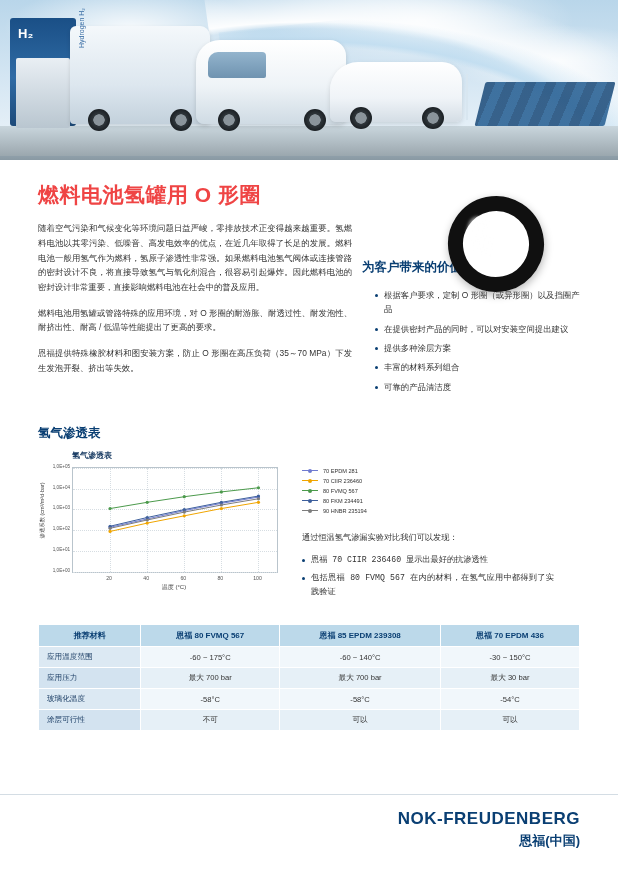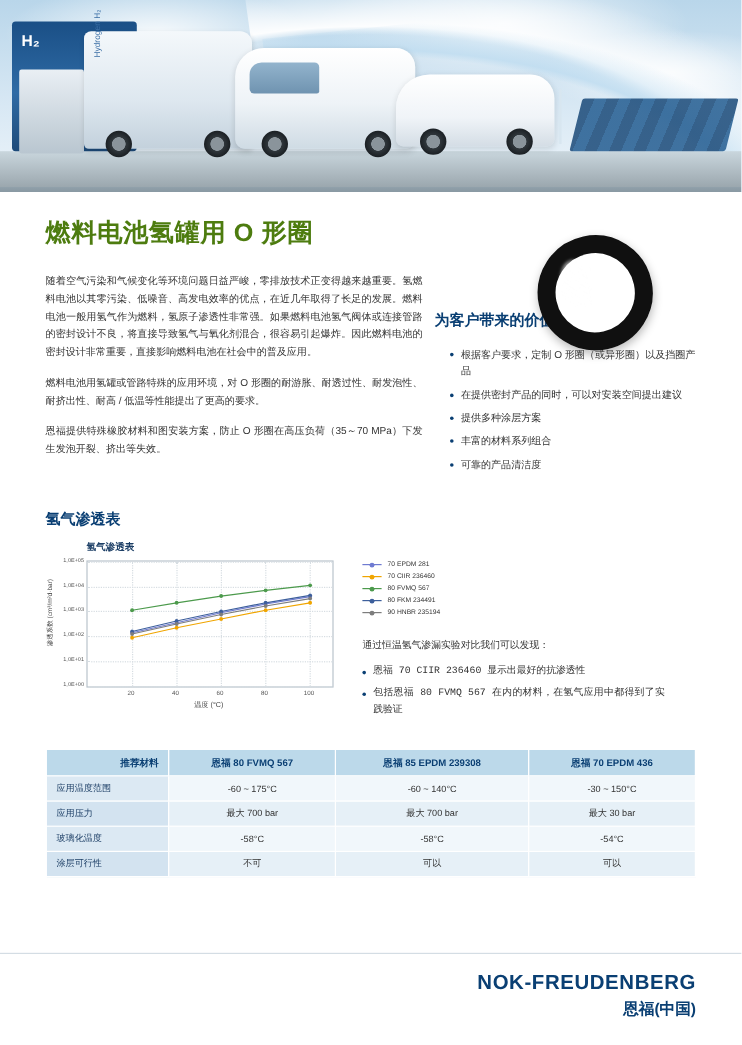--- a/index.html
+++ b/index.html
@@ -36,21 +36,20 @@
     transform:rotate(-6deg);
   }
   .hero .ground{
     position:absolute;left:0;bottom:0;width:618px;height:34px;
     background:linear-gradient(180deg,#c9d6dd 0%,#aab6bd 60%,#94a1a8 100%);
   }
   .hero .station{
     position:absolute;left:10px;top:18px;width:66px;height:108px;
     background:linear-gradient(180deg,#1a4f86 0%,#2f6ba5 55%,#1d4a79 100%);
     border-radius:3px;
-    padding-left:38px;
   }
   .hero .station .h2{
     position:absolute;left:8px;top:8px;color:#fff;font-size:13px;font-weight:bold;
   }
   .hero .station .pump{
     position:absolute;left:6px;top:40px;width:54px;height:70px;
     background:linear-gradient(180deg,#e9eff4,#b9c6d0);border-radius:2px;
   }
   .hero .truck{
     position:absolute;left:70px;top:26px;width:140px;height:98px;
@@ -86,24 +85,24 @@
     transform:skewX(-14deg);opacity:.9;border-radius:2px;
   }
   .hero .turbine{
     position:absolute;right:150px;bottom:40px;width:2px;height:46px;background:#d8e6f0;
   }
   .hero-bottom-line{position:absolute;left:0;bottom:0;width:618px;height:4px;background:#0b3d6e;opacity:.08;}
 
   
   .page{padding:0 38px;box-sizing:border-box;}
   h1.title{
-    margin:22px 0 14px;font-size:21px;line-height:1.2;color:#4d7c0f;font-weight:bold;letter-spacing:.5px;
-  }
-
-  .cols{display:flex;gap:10px;align-items:center;}
+    margin:22px 0 14px;font-size:21px;line-height:1.2;color:#ef4444;font-weight:bold;letter-spacing:.5px;
+  }
+
+  .cols{display:flex;gap:10px;}
   .col-left{width:320px;}
   .col-right{width:222px;}
 
   p.body{
     font-size:8.4px;line-height:1.75;color:#333;margin:0 0 11px;text-align:justify;
   }
 
   h2.sub{
     font-size:12.5px;color:#0a3f73;font-weight:bold;margin:38px 0 12px;
   }
@@ -156,21 +155,21 @@
   
   table.mat{
     width:542px;border-collapse:collapse;margin-top:26px;font-size:7.6px;color:#333;
   }
   table.mat th,table.mat td{
     border:1px solid #ffffff;padding:5px 8px;text-align:center;
   }
   table.mat thead th{
     background:#bcd9ea;color:#0a3f73;font-weight:bold;font-size:8px;
   }
-  table.mat thead th.first{text-align:right;}
+  table.mat thead th.first{text-align:center;}
   table.mat tbody td.first{text-align:left;background:#e2eef6;color:#1d3f66;}
   table.mat tbody tr:nth-child(odd) td{background:#f1f7fb;}
   table.mat tbody tr:nth-child(even) td{background:#e6f0f7;}
   table.mat tbody tr:nth-child(odd) td.first{background:#dce9f3;}
   table.mat tbody tr:nth-child(even) td.first{background:#d3e3f0;}
 
   
   .oring-wrap{
     position:absolute;right:52px;top:196px;width:118px;height:106px;
   }

